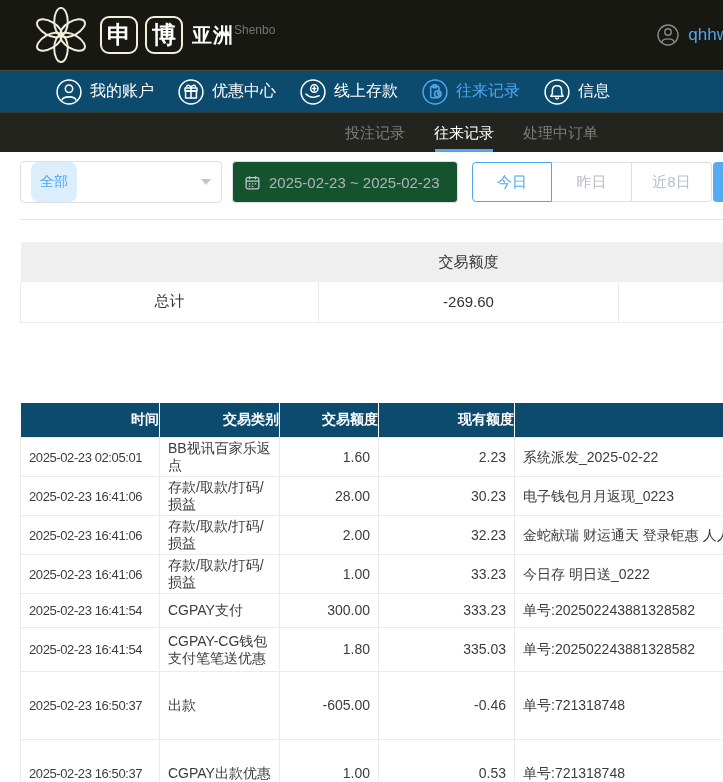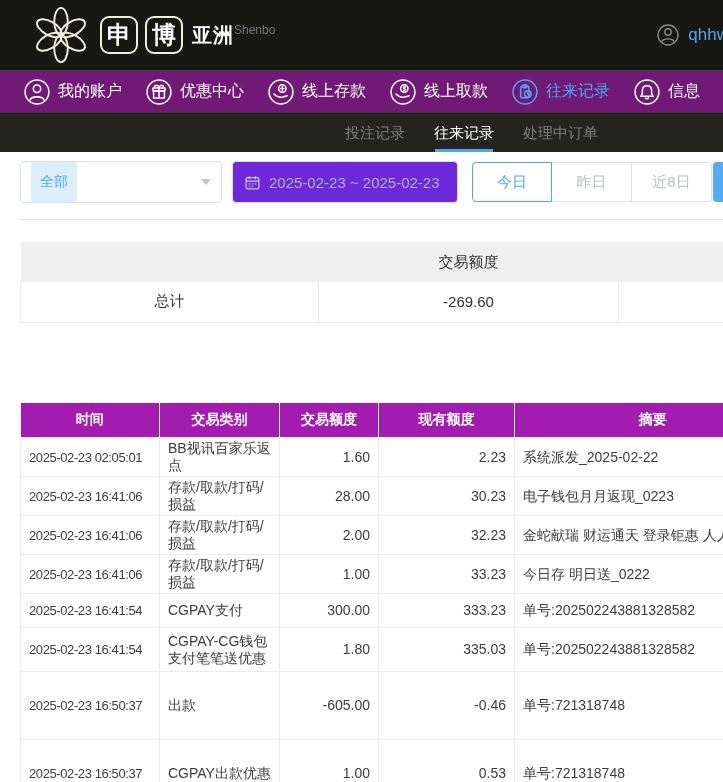--- a/index.html
+++ b/index.html
@@ -15,55 +15,55 @@
   .logo{display:flex; align-items:center;}
   .logo-flower{flex:none; margin-right:8px;}
   .logo-box{width:38px;height:38px;border:2px solid #f0efdc;border-radius:9px;color:#fff;
     font-size:24px;font-weight:bold;display:flex;align-items:center;justify-content:center;margin-right:7px;}
   .logo-right{display:flex;flex-direction:row;line-height:1.1; margin-left:2px;}
   .logo-region{color:#fff;font-size:20px;font-weight:bold;letter-spacing:1px;}
   .logo-sub{color:#737373;font-size:12px;}
   .topbar-user{margin-left:auto;display:flex;align-items:center;gap:8px;margin-right:-6px;}
   .topbar-user .uname{color:var(--accent);font-size:17px;white-space:nowrap;}
   
-  .navbar{height:42px;background:#701a75;border-top:1px solid #45453f;display:flex;align-items:center;
-    padding-left:24px;gap:24px;white-space:nowrap;overflow:hidden;}
+  .navbar{height:42px;background:#0c4a6e;border-top:1px solid #45453f;display:flex;align-items:center;
+    padding-left:56px;gap:24px;white-space:nowrap;overflow:hidden;}
   .nav-item{display:flex;align-items:center;gap:8px;font-size:16px;color:#fff;flex:none;cursor:pointer;}
   .nav-item svg{stroke:#fff;fill:none;stroke-width:1.4;stroke-linecap:round;stroke-linejoin:round;}
   .nav-item.active{color:var(--accent);}
   .nav-item.active svg{stroke:var(--accent);}
   
   .subnav{height:40px;background:#24241f;border-top:1px solid #38382f;display:flex;gap:29px;padding-left:345px;overflow:hidden;}
   .tab{height:40px;line-height:40px;font-size:15px;color:#7d7d7d;position:relative;flex:none;cursor:pointer;text-align:right;}
   .tab.active{color:#fff;}
   .tab.active::after{content:"";position:absolute;left:50%;transform:translateX(-50%);bottom:0;width:58px;height:4px;background:var(--accent);}
   
   .filterbar{display:flex;margin:9px 0 0 20px;gap:10px;height:42px;position:relative;align-items:center;}
   .select-box{width:202px;height:42px;border:1px solid #dcdfe6;border-radius:4px;display:flex;align-items:center;padding:0 10px;background:#fff;cursor:pointer;}
-  .tag{background:#dceefb;color:var(--accent);font-size:14px;padding:11px 9px;border-radius:3px;}
+  .tag{background:#dceefb;color:var(--accent);font-size:14px;padding:11px 9px;border-radius:8px;}
   .caret{margin-left:auto;width:0;height:0;border-left:5px solid transparent;border-right:5px solid transparent;border-top:6px solid #c0c4cc;}
-  .date-box{width:226px;height:42px;border:1px solid #dcdfe6;border-radius:4px;display:flex;align-items:center;gap:8px;color:#aeb4bd;font-size:15px;padding:0 11px;background:#6d28d9;cursor:pointer;white-space:nowrap;}
+  .date-box{width:226px;height:42px;border:1px solid #dcdfe6;border-radius:4px;display:flex;align-items:center;gap:8px;color:#aeb4bd;font-size:15px;padding:0 11px;background:#14532d;cursor:pointer;white-space:nowrap;}
   .btn-group{display:flex;height:40px;margin-left:4px;}
   .qbtn{width:80px;height:40px;border:1px solid #dcdfe6;background:#fff;color:#b9bec7;font-size:15px;
     display:flex;align-items:center;justify-content:center;cursor:pointer;}
   .qbtn + .qbtn{border-left:none;}
   .qbtn.first{border-radius:4px 0 0 4px;}
   .qbtn.last{border-radius:0 4px 4px 0;}
   .qbtn.active{border:1px solid var(--accent);color:var(--accent);}
   .search-btn{position:absolute;left:693px;top:1px;width:46px;height:40px;background:#55abf2;border:none;border-radius:4px;cursor:pointer;}
   .divider{height:1px;background:#e7e7e7;margin:16px 0 0 20px;width:703px;}
   
   table{border-collapse:collapse;table-layout:fixed;}
   .summary-table{margin:22px 0 0 20px;width:770px;font-size:15px;}
   .summary-table .hd td{background:#efefef;height:40px;text-align:center;color:#333;border:none;}
   .summary-table .bd td{height:40px;text-align:center;color:#333;border:1px solid #ebebeb;border-top:none;background:#fff;}
   
   .main-table{margin:80px 0 0 20px;width:770px;font-size:14px;}
-  .main-table th{background:#a21caf;color:#fff;font-weight:bold;font-size:14px;height:35px;
-    border-right:1px solid #fff;text-align:center;}
+  .main-table th{background:#0c4a6e;color:#fff;font-weight:bold;font-size:14px;height:35px;
+    border-right:1px solid #fff;text-align:right;}
   .main-table th:last-child{border-right:none;}
   .main-table td{border:1px solid #ebebeb;padding:2px 8px;line-height:17px;color:#3c3c3c;vertical-align:middle;background:#fff;}
   .main-table tbody tr{height:38px;}
   .main-table tbody tr:nth-child(5){height:34px;}
   .main-table tbody tr:nth-child(6){height:44px;}
   .main-table tbody tr:nth-child(7){height:68px;}
   .main-table tbody tr:nth-child(8){height:68px;}
   .td-time{font-size:13px;letter-spacing:-0.4px;white-space:nowrap;overflow:hidden;padding-left:7px;}
   .td-type{font-size:14px;}
   .td-num{text-align:right;padding-right:10px;white-space:nowrap;}
@@ -125,29 +125,20 @@
     <span>优惠中心</span>
   </div>
   <div class="nav-item">
     <svg width="26" height="26" viewBox="0 0 24 24">
       <circle cx="12" cy="12" r="11"></circle>
         <circle cx="13.2" cy="8.8" r="3.4"></circle>
         <path d="M13.2 7.2v3.2M11.8 8.8h2.8"></path>
       <path d="M5.5 13.8c2.5 2.6 5.2 3.3 8.2 2.8l4-1.2"></path>
     </svg>
     <span>线上存款</span>
-  </div>
-  <div class="nav-item">
-    <svg width="26" height="26" viewBox="0 0 24 24">
-      <circle cx="12" cy="12" r="11"></circle>
-        <circle cx="13.2" cy="8.8" r="3.4"></circle>
-      <path d="M14.5 7.4c-1.6-.8-3 .4-1.5 1.2s1.7 1.9-.3 2"></path>
-      <path d="M5.5 13.8c2.5 2.6 5.2 3.3 8.2 2.8l4-1.2"></path>
-    </svg>
-    <span>线上取款</span>
   </div>
   <div class="nav-item active">
     <svg width="26" height="26" viewBox="0 0 24 24">
       <circle cx="12" cy="12" r="11"></circle>
         <rect x="8" y="6.8" width="7.6" height="10.4" rx="1"></rect>
       <rect x="10" y="5.4" width="3.6" height="2.6" rx="0.8"></rect>
       <circle cx="14.6" cy="13.8" r="3"></circle>
         <path d="M14.6 12.3v1.6l1.3.9"></path>
     </svg>
     <span>往来记录</span>

